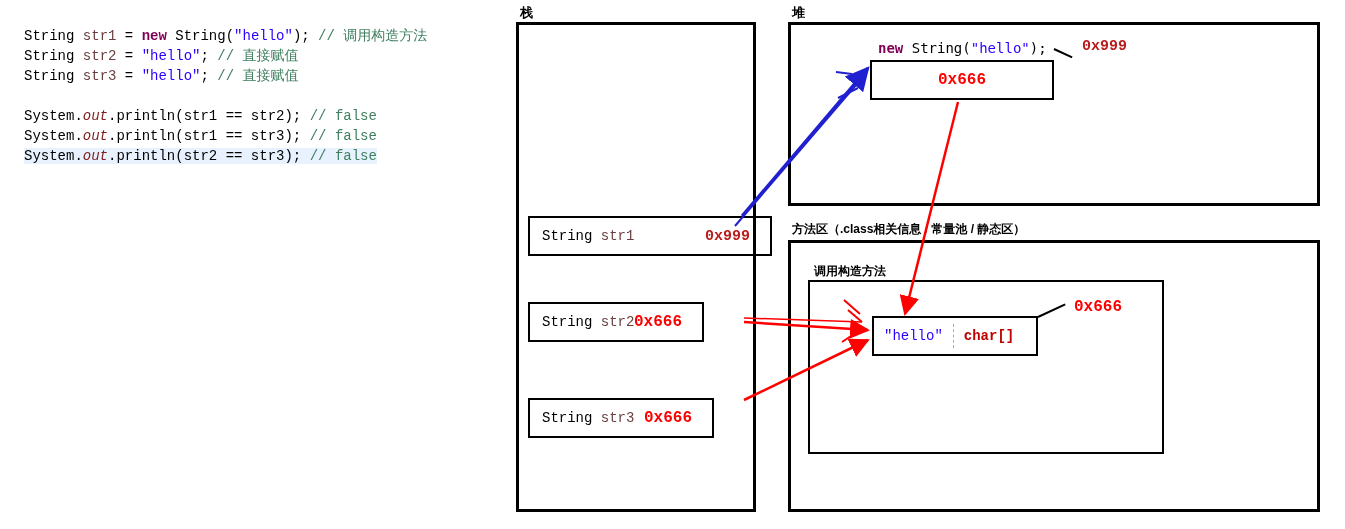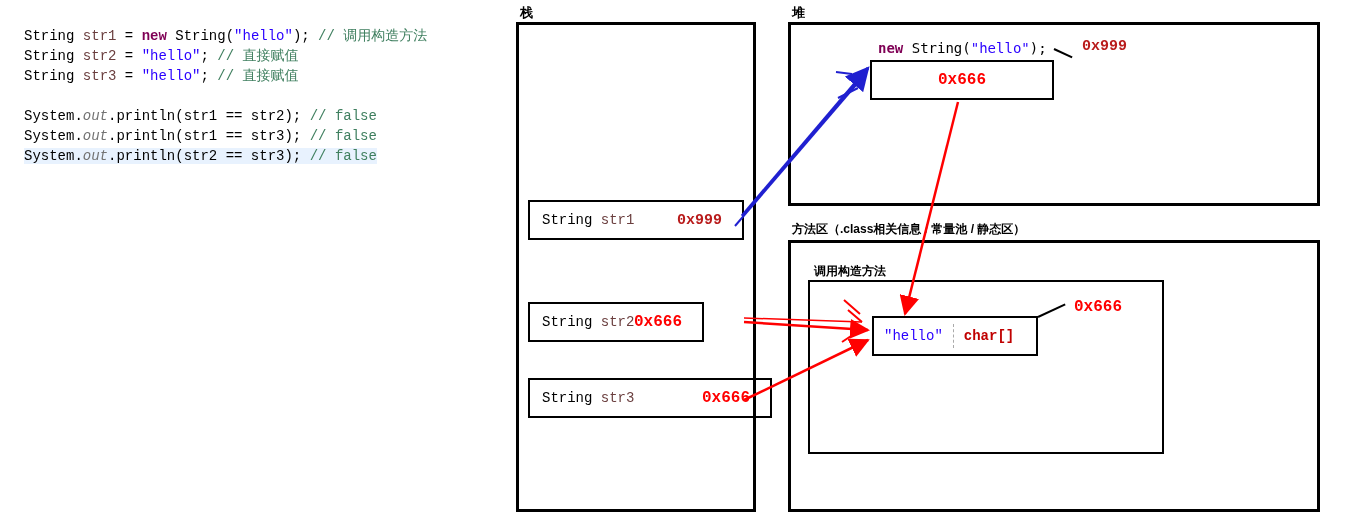--- a/index.html
+++ b/index.html
@@ -2,21 +2,21 @@
 <html><head>
 <meta charset="utf-8">
 <style>
   html,body{margin:0;padding:0;background:#fff;font-family:Consolas,'Courier New',monospace;font-size:14px;color:#000}
   .page{position:relative;width:1345px;height:529px}
   .code{position:absolute;left:24px;top:6px;line-height:20px;white-space:pre}
   .new{color:#7f0055;font-weight:bold}
   .ty{color:#000}
   .id{color:#6a3e3e}
   .str{color:#2a00ff}
-  .out{color:#737373;font-style:italic}
+  .out{color:#7f1d1d;font-style:italic}
   .cm{color:#3f7f5f}
   .hl{background:#e8f2fe}
   .heading{position:absolute;font-family:Arial,'Microsoft YaHei',sans-serif;font-weight:bold;font-size:13px}
   .region{position:absolute;border:3px solid #000;box-sizing:border-box}
   .slot{position:absolute;border:2px solid #000;box-sizing:border-box;display:flex;align-items:center}
   .slot .lbl{margin-left:12px}
   .slot .lbl .t{color:#000}
   .slot .lbl .v{color:#6a3e3e}
   .addr-b{color:#b91c1c;font-weight:bold;font-size:15px}
   .addr-r{color:#ff0000;font-weight:bold;font-size:16px}
@@ -39,29 +39,29 @@
 <span class="hl"><span>System.</span><span class="out">out</span><span>.println(str2 == str3); </span><span class="cm">// false</span></span>
 </div>
 
 <div class="heading" style="left:520px;top:4px">栈</div>
 <div class="heading" style="left:792px;top:4px">堆</div>
 <div class="heading small-sans" style="left:792px;top:221px">方法区（.class相关信息 / 常量池 / 静态区）</div>
 <div class="heading small-sans" style="left:814px;top:263px;font-size:12px">调用构造方法</div>
 
 <div class="region" style="left:516px;top:22px;width:240px;height:490px"></div>
 
-<div class="slot" style="left:528px;top:200px;width:216px;height:40px">
+<div class="slot" style="left:528px;top:216px;width:244px;height:40px">
   <span class="lbl"><span class="t">String </span><span class="v">str1</span></span>
   <span class="addr-b" style="position:absolute;right:20px">0x999</span>
 </div>
 <div class="slot" style="left:528px;top:302px;width:176px;height:40px">
   <span class="lbl"><span class="t">String </span><span class="v">str2</span></span>
   <span class="addr-r" style="position:absolute;right:20px">0x666</span>
 </div>
-<div class="slot" style="left:528px;top:378px;width:244px;height:40px">
+<div class="slot" style="left:528px;top:398px;width:186px;height:40px">
   <span class="lbl"><span class="t">String </span><span class="v">str3</span></span>
   <span class="addr-r" style="position:absolute;right:20px">0x666</span>
 </div>
 
 <div class="region" style="left:788px;top:22px;width:532px;height:184px"></div>
 
 <div style="position:absolute;left:878px;top:40px;font-family:Consolas,monospace">
   <span class="new">new </span><span>String(</span><span class="str">"hello"</span><span>);</span>
 </div>
 <div class="addr-b" style="position:absolute;left:1082px;top:38px">0x999</div>

